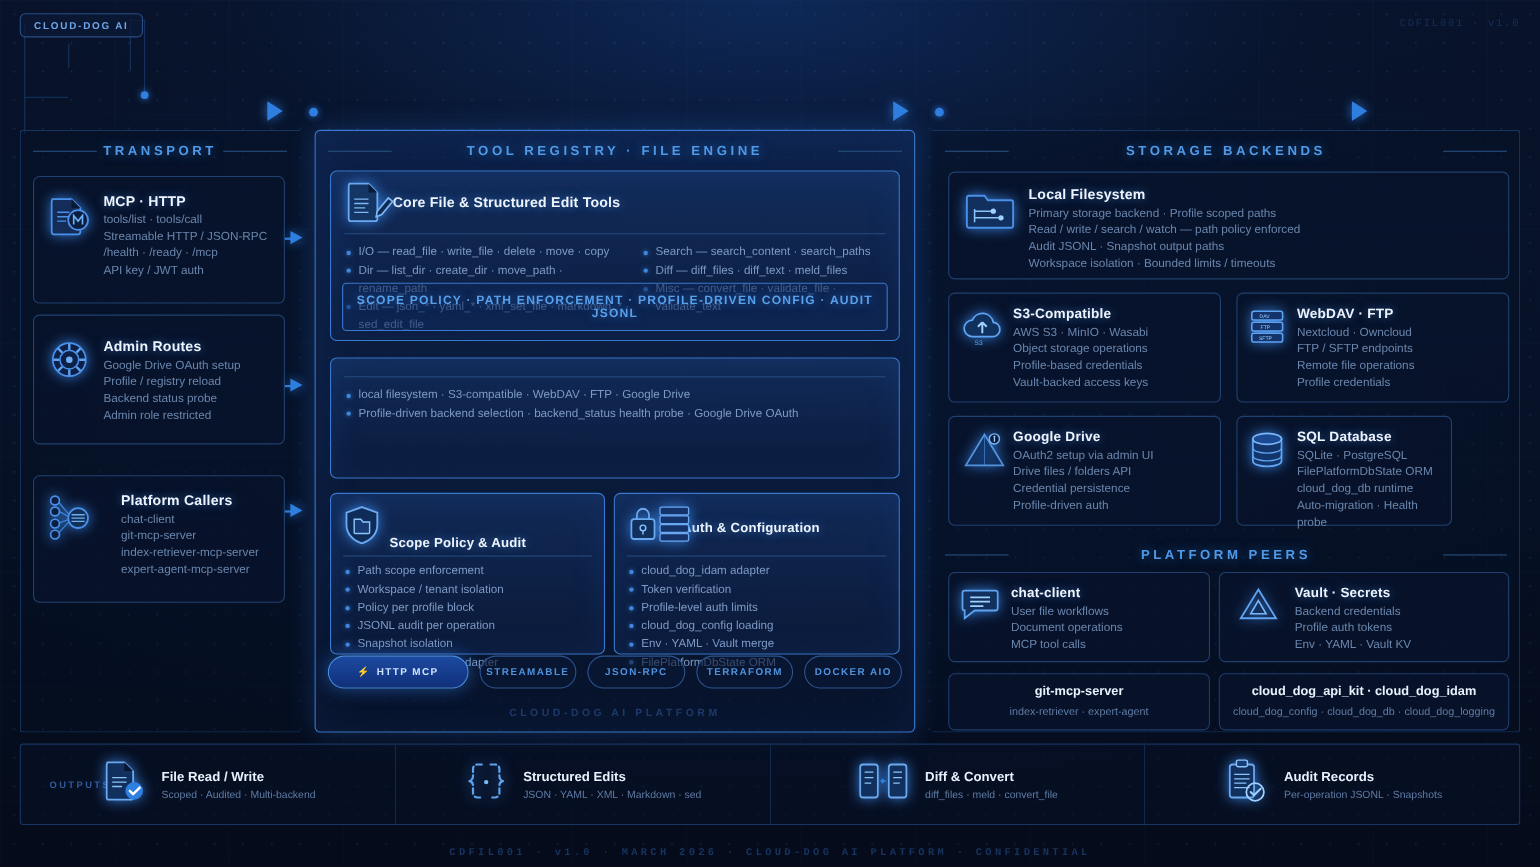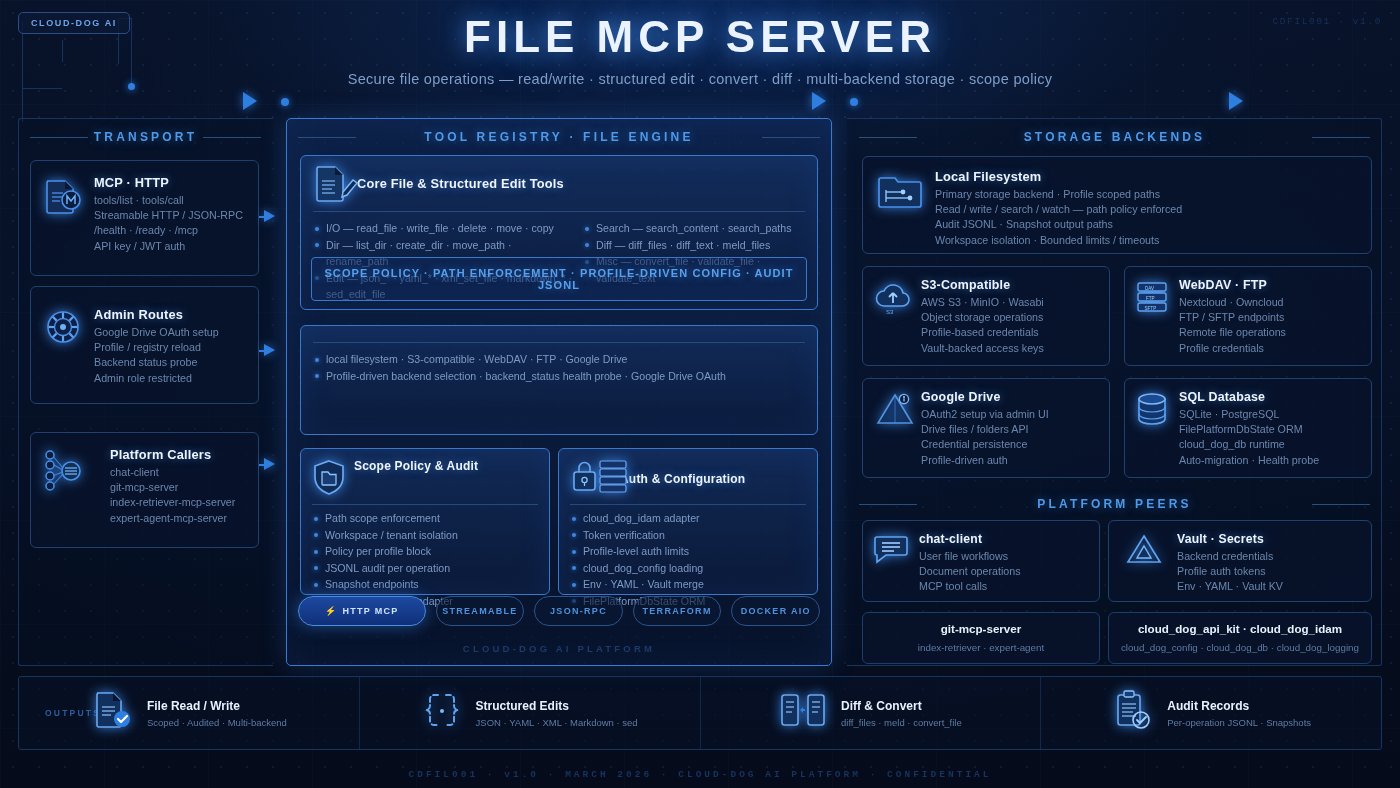--- a/index.html
+++ b/index.html
@@ -224,24 +224,20 @@
     <div class="dot" style="left:128px; top:83px; width:7px; height:7px;"></div>
   </div>
   <div class="deco">
 
     <div class="deco-line" style="right:1296px; top:14px; width:1px; height:0px;"></div>
   </div>
 
   <div class="corner-badge">CLOUD-DOG AI</div>
   <div class="corner-code">CDFIL001 · v1.0</div>
 
-  <div class="header">
-    <div class="title">FILE MCP SERVER</div>
-    <div class="subtitle">Secure file operations — read/write · structured edit · convert · diff · multi-backend storage · scope policy</div>
-  </div>
 
   <div class="tri" style="left:243px; top:92px;"></div>
   <div class="dot" style="left:281px; top:98px;"></div>
   <div class="tri" style="left:812px; top:92px;"></div>
   <div class="dot" style="left:850px; top:98px;"></div>
   <div class="tri" style="left:1229px; top:92px;"></div>
 
   <div class="frame-left"></div>
   <div class="col-head" style="position:absolute; left:18px; top:130px; width:255px;">
     <span class="rule-l"></span>
@@ -392,36 +388,36 @@
       <div class="divider" style="margin-top:4px;"></div>
       <ul class="bullets">
         <li>local filesystem · S3-compatible · WebDAV · FTP · Google Drive</li>
         <li>Profile-driven backend selection · backend_status health probe · Google Drive OAuth</li>
       </ul>
     </div>
   </div>
 
   <div class="card bright" style="left:300px; top:448px; width:250px; height:147px;">
     <div style="padding:10px 11px 0 11px;">
-      <div style="display:flex; align-items:flex-start; gap:8px;">
+      <div style="display:flex; align-items:flex-end; gap:8px;">
         <span class="icon-glow" style="flex:0 0 auto;">
           <svg width="34" height="36" viewBox="0 0 34 36">
             <path d="M17 2 L31 7 v11 c0 9-6 14-14 17 C9 32 3 27 3 18 V7 Z" fill="#0f2c58" stroke="#6aa8f0" stroke-width="1.7"></path>
             <path d="M10 13 h6 l2 2.5 h6 V25 a1 1 0 0 1-1 1 H11 a1 1 0 0 1-1-1 Z" fill="#173b72" stroke="#8cc4fa" stroke-width="1.3"></path>
           </svg>
         </span>
         <div class="card-title" style="font-size:12px;">Scope Policy &amp; Audit</div>
       </div>
       <div class="divider" style="margin-top:5px; margin-bottom:5px;"></div>
       <ul class="bullets">
         <li>Path scope enforcement</li>
         <li>Workspace / tenant isolation</li>
         <li>Policy per profile block</li>
         <li>JSONL audit per operation</li>
-        <li>Snapshot endpoints</li>
+        <li>Snapshot isolation</li>
         <li>cloud_dog_logging adapter</li>
       </ul>
     </div>
   </div>
 
   <div class="card bright" style="left:558px; top:448px; width:260px; height:147px;">
     <div style="padding:10px 11px 0 11px;">
       <div style="display:flex; align-items:center; gap:4px;">
         <span class="icon-glow" style="flex:0 0 auto;">
           <svg width="64" height="36" viewBox="0 0 64 36">
@@ -560,21 +556,21 @@
         <div class="card-sub" style="margin-top:3px;">
           <div>OAuth2 setup via admin UI</div>
           <div>Drive files / folders API</div>
           <div>Credential persistence</div>
           <div>Profile-driven auth</div>
         </div>
       </div>
     </div>
   </div>
 
-  <div class="card" style="left:1124px; top:378px; width:248px; height:100px;">
+  <div class="card" style="left:1124px; top:378px; width:196px; height:100px;">
     <div style="display:flex; gap:10px; padding:11px 10px 0 10px;">
       <span class="icon-glow" style="flex:0 0 auto; margin-top:2px;">
         <svg width="34" height="36" viewBox="0 0 34 36">
           <path d="M4 7 v20 c0 3 6 5 13 5 s13-2 13-5 V7 Z" fill="#12356c" stroke="#5fa3f0" stroke-width="1.6"></path>
           <ellipse cx="17" cy="7" rx="13" ry="5" fill="#1b4a93" stroke="#7cb8f7" stroke-width="1.5"></ellipse>
           <path d="M4 15 c0 3 6 5 13 5 s13-2 13-5" fill="none" stroke="#5fa3f0" stroke-width="1.2"></path>
           <path d="M4 22 c0 3 6 5 13 5 s13-2 13-5" fill="none" stroke="#5fa3f0" stroke-width="1.2"></path>
         </svg>
       </span>
       <div style="flex:1;">

